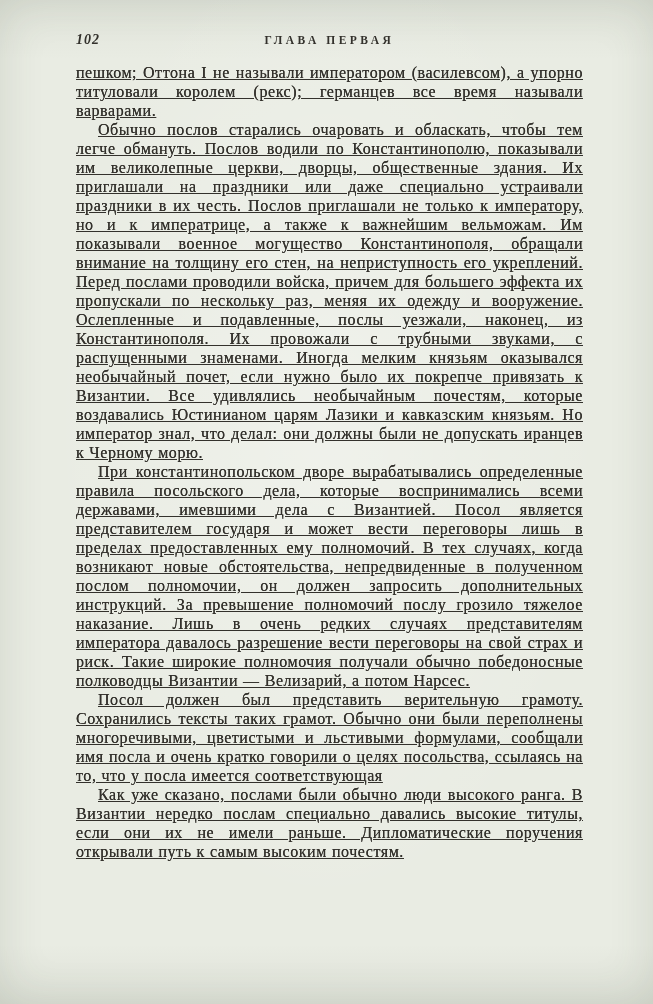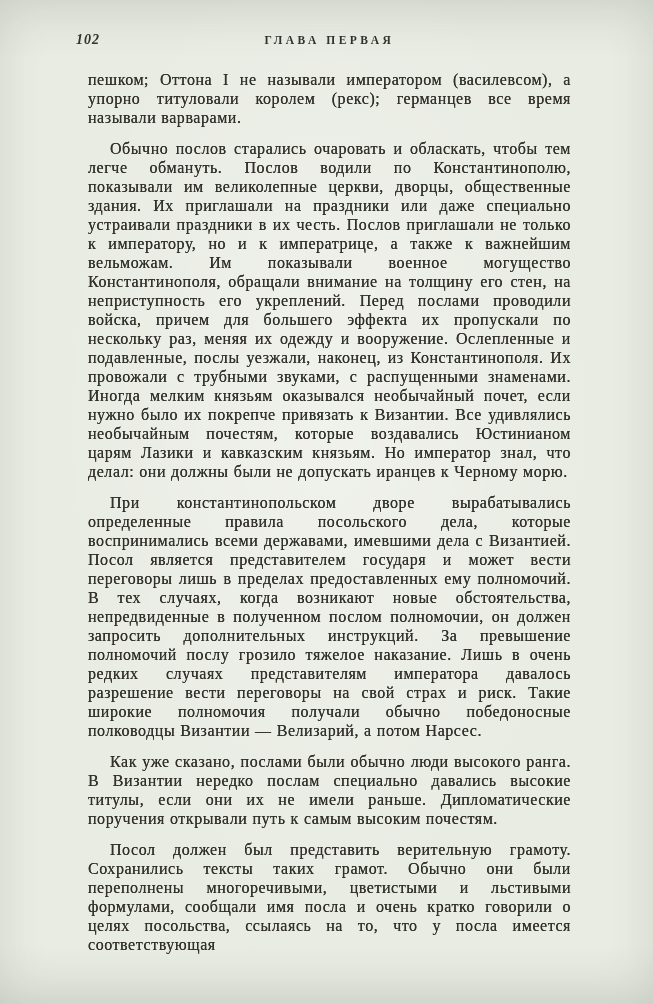--- a/index.html
+++ b/index.html
@@ -18,21 +18,21 @@
     padding: 32px 70px 0 76px;
     color: var(--ink, #33312c);
     font-family: "Liberation Serif", "DejaVu Serif", serif;
     overflow: hidden;
   }
 
   .running-head {
     display: grid;
     grid-template-columns: 1fr auto 1fr;
     align-items: baseline;
-    margin-bottom: 22px;
+    margin-bottom: 15px;
   }
   .page-number {
     font-size: 14px;
     font-weight: bold;
     font-style: italic;
     letter-spacing: 1px;
   }
   .running-title {
     font-size: 11.5px;
     font-weight: bold;
@@ -45,37 +45,38 @@
   .text-block {
     font-size: 16px;
     line-height: 19px;
     letter-spacing: 0.55px;
     word-spacing: 0.5px;
     text-align: justify;
     hyphens: auto;
     text-shadow: 0 0 0.45px currentColor; 
   }
   .para {
-    margin: 12px;
+    margin: 0;
     text-indent: 22px;
+    text-decoration: underline;
   }
   .para.continued { text-indent: 0; }
 </style>
 </head>
 <body>
 
 <div class="page">
 
   <header class="running-head">
     <span class="page-number">102</span>
     <span class="running-title">ГЛАВА ПЕРВАЯ</span>
     <span></span>
   </header>
 
   <main class="text-block">
     <p class="para continued">пешком; Оттона I не называли императором (василевсом), а упорно титуловали королем (рекс); германцев все время называли варварами.</p>
     <p class="para">Обычно послов старались очаровать и обласкать, чтобы тем легче обмануть. Послов водили по Константинополю, показывали им великолепные церкви, дворцы, общественные здания. Их приглашали на праздники или даже специально устраивали праздники в их честь. Послов приглашали не только к императору, но и к императрице, а также к важнейшим вельможам. Им показывали военное могущество Константинополя, обращали внимание на толщину его стен, на неприступность его укреплений. Перед послами проводили войска, причем для большего эффекта их пропускали по нескольку раз, меняя их одежду и вооружение. Ослепленные и подавленные, послы уезжали, наконец, из Константинополя. Их провожали с трубными звуками, с распущенными знаменами. Иногда мелким князьям оказывался необычайный почет, если нужно было их покрепче привязать к Византии. Все удивлялись необычайным почестям, которые воздавались Юстинианом царям Лазики и кавказским князьям. Но император знал, что делал: они должны были не допускать иранцев к Черному морю.</p>
     <p class="para">При константинопольском дворе вырабатывались определенные правила посольского дела, которые воспринимались всеми державами, имевшими дела с Византией. Посол является представителем государя и может вести переговоры лишь в пределах предоставленных ему полномочий. В тех случаях, когда возникают новые обстоятельства, непредвиденные в полученном послом полномочии, он должен запросить дополнительных инструкций. За превышение полномочий послу грозило тяжелое наказание. Лишь в очень редких случаях представителям императора давалось разрешение вести переговоры на свой страх и риск. Такие широкие полномочия получали обычно победоносные полководцы Византии — Велизарий, а потом Нарсес.</p>
+    <p class="para">Посол должен был представить верительную грамоту. Сохранились тексты таких грамот. Обычно они были переполнены многоречивыми, цветистыми и льстивыми формулами, сообщали имя посла и очень кратко говорили о целях посольства, ссылаясь на то, что у посла имеется соответствующая</p>
     <p class="para">Как уже сказано, послами были обычно люди высокого ранга. В Византии нередко послам специально давались высокие титулы, если они их не имели раньше. Дипломатические поручения открывали путь к самым высоким почестям.</p>
-    <p class="para">Посол должен был представить верительную грамоту. Сохранились тексты таких грамот. Обычно они были переполнены многоречивыми, цветистыми и льстивыми формулами, сообщали имя посла и очень кратко говорили о целях посольства, ссылаясь на то, что у посла имеется соответствующая</p>
   </main>
 
 </div>
 
 </body></html>

